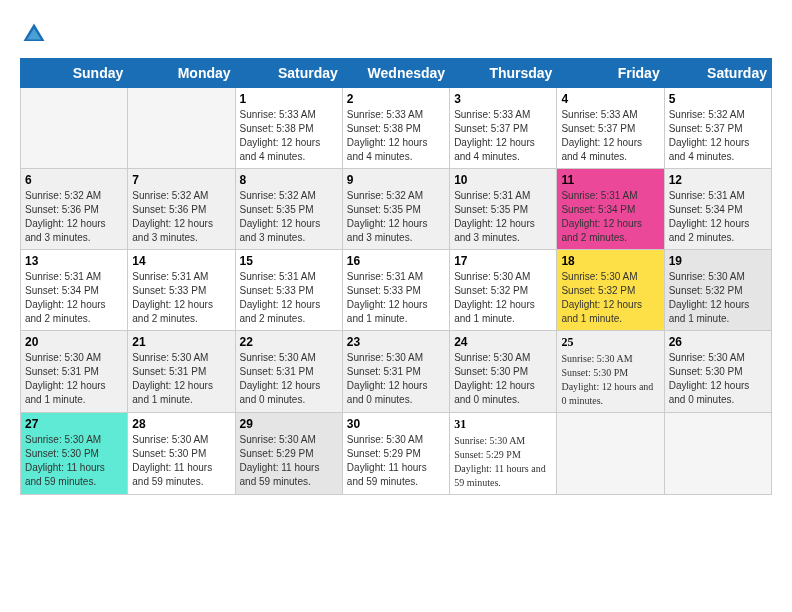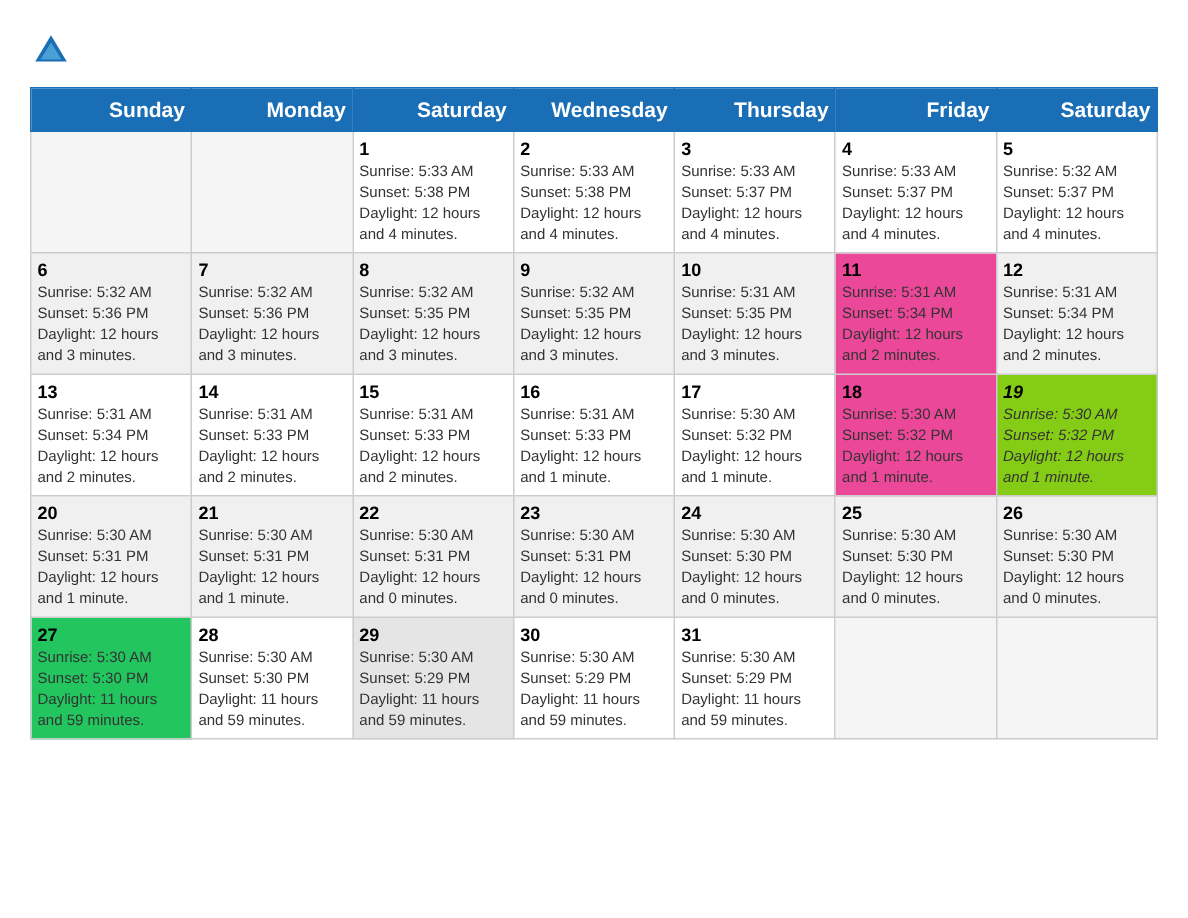--- a/index.html
+++ b/index.html
@@ -223,27 +223,27 @@
           <div class="day-info" style="white-space: pre-line;">Sunrise: 5:31 AM
 Sunset: 5:33 PM
 Daylight: 12 hours and 1 minute.</div>
         </td>
         <td style="background: rgb(255, 255, 255);">
           <span class="day-number">17</span>
           <div class="day-info" style="white-space: pre-line;">Sunrise: 5:30 AM
 Sunset: 5:32 PM
 Daylight: 12 hours and 1 minute.</div>
         </td>
-        <td style="background: #ec4899;">
+        <td style="background: #fde047;">
           <span class="day-number">18</span>
           <div class="day-info" style="white-space: pre-line;">Sunrise: 5:30 AM
 Sunset: 5:32 PM
 Daylight: 12 hours and 1 minute.</div>
         </td>
-        <td style="background: #84cc16; font-style: italic;">
+        <td style="background: #e5e5e5;">
           <span class="day-number">19</span>
           <div class="day-info" style="white-space: pre-line;">Sunrise: 5:30 AM
 Sunset: 5:32 PM
 Daylight: 12 hours and 1 minute.</div>
         </td>
       </tr>
       <tr>
         <td style="background: rgb(240, 240, 240); margin-top: 20px;">
           <span class="day-number">20</span>
           <div class="day-info" style="white-space: pre-line;">Sunrise: 5:30 AM
@@ -267,35 +267,35 @@
           <div class="day-info" style="white-space: pre-line;">Sunrise: 5:30 AM
 Sunset: 5:31 PM
 Daylight: 12 hours and 0 minutes.</div>
         </td>
         <td style="background: rgb(240, 240, 240);">
           <span class="day-number">24</span>
           <div class="day-info" style="white-space: pre-line;">Sunrise: 5:30 AM
 Sunset: 5:30 PM
 Daylight: 12 hours and 0 minutes.</div>
         </td>
-        <td style="background: rgb(240, 240, 240);">
+        <td style="background: rgb(240, 240, 240); font-family: Liberation Serif, serif;">
           <span class="day-number">25</span>
           <div class="day-info" style="white-space: pre-line;">Sunrise: 5:30 AM
 Sunset: 5:30 PM
 Daylight: 12 hours and 0 minutes.</div>
         </td>
         <td style="background: rgb(240, 240, 240);">
           <span class="day-number">26</span>
           <div class="day-info" style="white-space: pre-line;">Sunrise: 5:30 AM
 Sunset: 5:30 PM
 Daylight: 12 hours and 0 minutes.</div>
         </td>
       </tr>
       <tr>
-        <td style="background: #22c55e;">
+        <td style="background: #5eead4;">
           <span class="day-number">27</span>
           <div class="day-info" style="white-space: pre-line;">Sunrise: 5:30 AM
 Sunset: 5:30 PM
 Daylight: 11 hours and 59 minutes.</div>
         </td>
         <td style="background: rgb(255, 255, 255);">
           <span class="day-number">28</span>
           <div class="day-info" style="white-space: pre-line;">Sunrise: 5:30 AM
 Sunset: 5:30 PM
 Daylight: 11 hours and 59 minutes.</div>
@@ -305,21 +305,21 @@
           <div class="day-info" style="white-space: pre-line;">Sunrise: 5:30 AM
 Sunset: 5:29 PM
 Daylight: 11 hours and 59 minutes.</div>
         </td>
         <td style="background: rgb(255, 255, 255);">
           <span class="day-number">30</span>
           <div class="day-info" style="white-space: pre-line;">Sunrise: 5:30 AM
 Sunset: 5:29 PM
 Daylight: 11 hours and 59 minutes.</div>
         </td>
-        <td style="background: rgb(255, 255, 255);">
+        <td style="background: rgb(255, 255, 255); font-family: Liberation Serif, serif;">
           <span class="day-number">31</span>
           <div class="day-info" style="white-space: pre-line;">Sunrise: 5:30 AM
 Sunset: 5:29 PM
 Daylight: 11 hours and 59 minutes.</div>
         </td>
         <td class="empty" style="background: rgb(245, 245, 245);"></td>
         <td class="empty" style="background: rgb(245, 245, 245);"></td>
       </tr>
     </tbody>
 </table>

